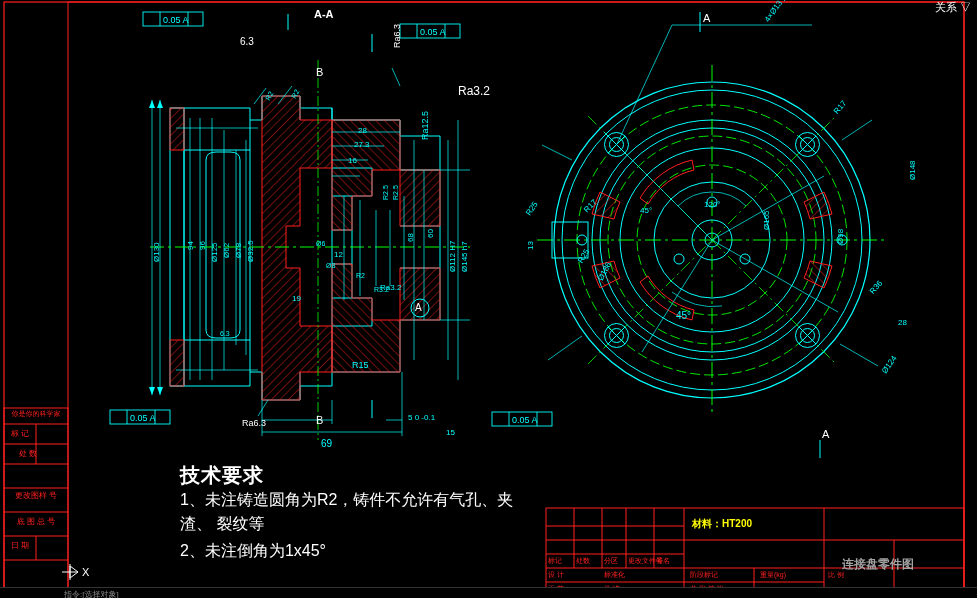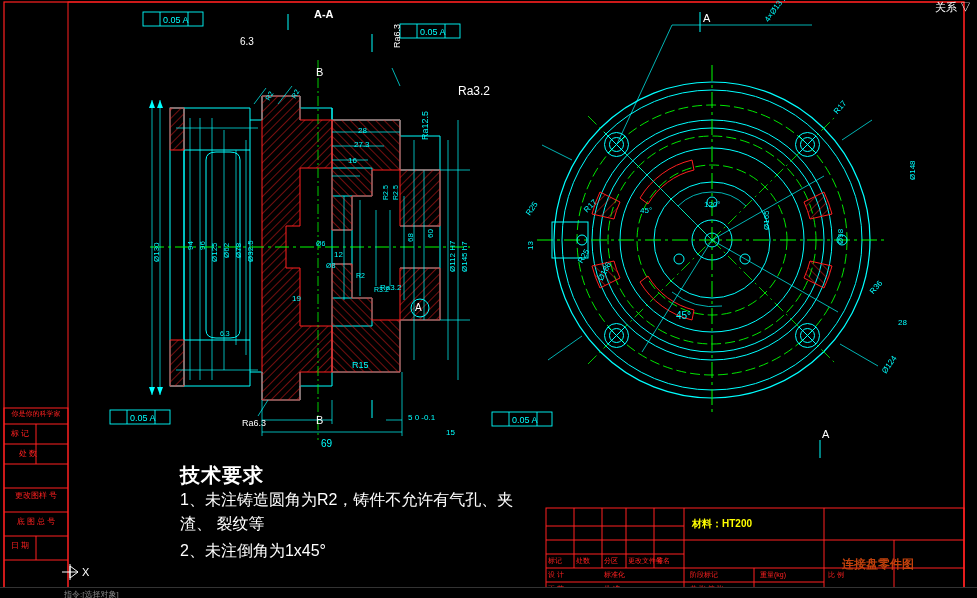--- a/index.html
+++ b/index.html
@@ -9,21 +9,21 @@
   svg{display:block;}
   .tech-title{position:absolute;left:180px;top:462px;font-size:20px;font-weight:bold;color:#fff;letter-spacing:1px;}
   .tech-line{position:absolute;left:180px;font-size:16px;color:#fff;white-space:nowrap;}
   .tech1{top:490px;}
   .tech2{top:514px;}
   .tech3{top:541px;}
   .tech4{top:565px;}
   .redtab{position:absolute;color:#ff2020;font-size:8px;text-align:center;line-height:1.1;}
   .tb-text{position:absolute;font-size:9px;color:#ff2020;white-space:nowrap;}
   .tb-yellow{position:absolute;font-size:10px;color:#ffff00;white-space:nowrap;font-weight:bold;}
-  .tb-title{position:absolute;font-size:12px;color:#c2410c;white-space:nowrap;font-weight:bold;}
+  .tb-title{position:absolute;font-size:12px;color:#a3a3a3;white-space:nowrap;font-weight:bold;}
   .dimtxt{position:absolute;font-size:8px;color:#00ffff;white-space:nowrap;}
   .whitetxt{position:absolute;font-size:11px;color:#ffffff;white-space:nowrap;}
   .topright{position:absolute;right:6px;top:0px;font-size:11px;color:#ffffff;}
   .statusbar{position:absolute;left:0;bottom:0;width:977px;height:10px;background:#000;border-top:1px solid #333;}
   .cursorX{position:absolute;color:#fff;font-size:11px;}
 </style>
 </head>
 <body>
 
 <div class="canvas">

